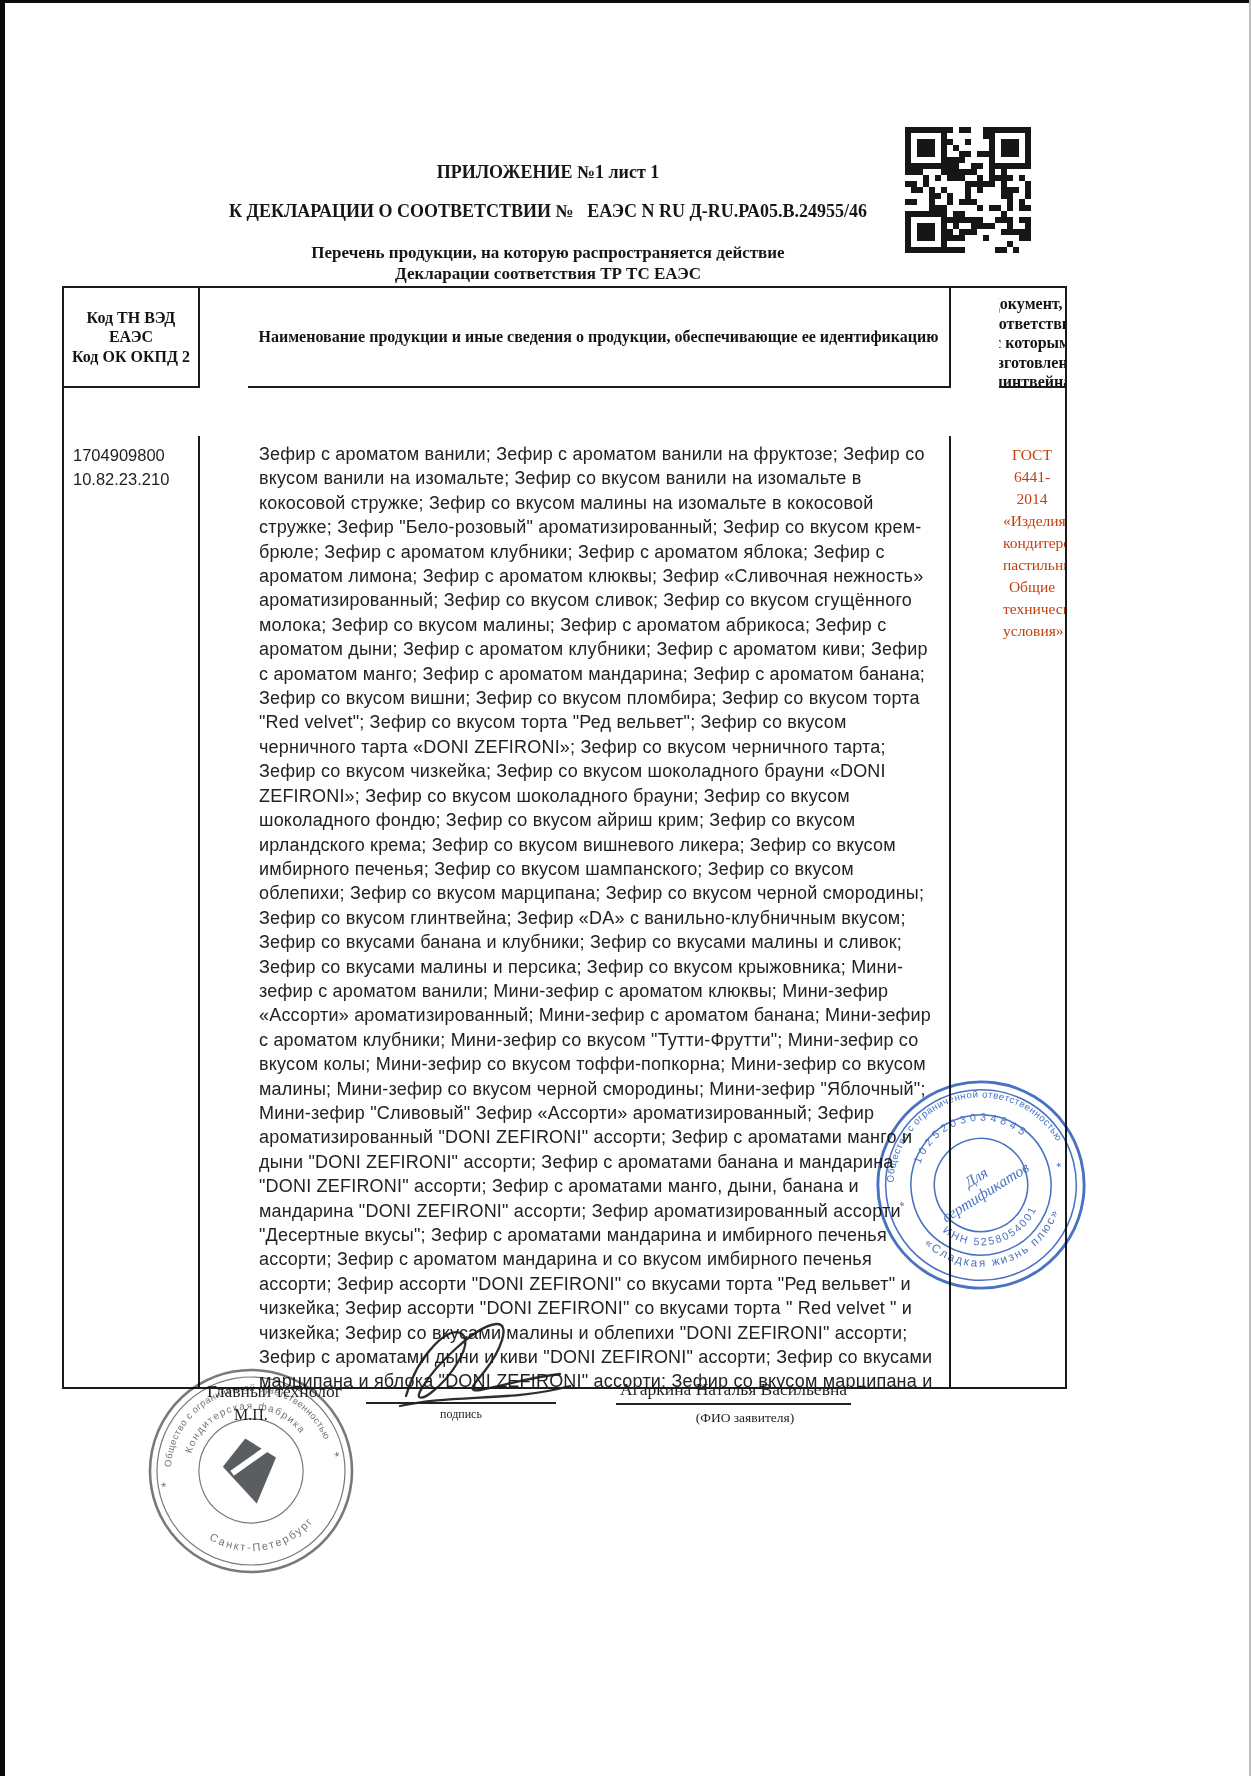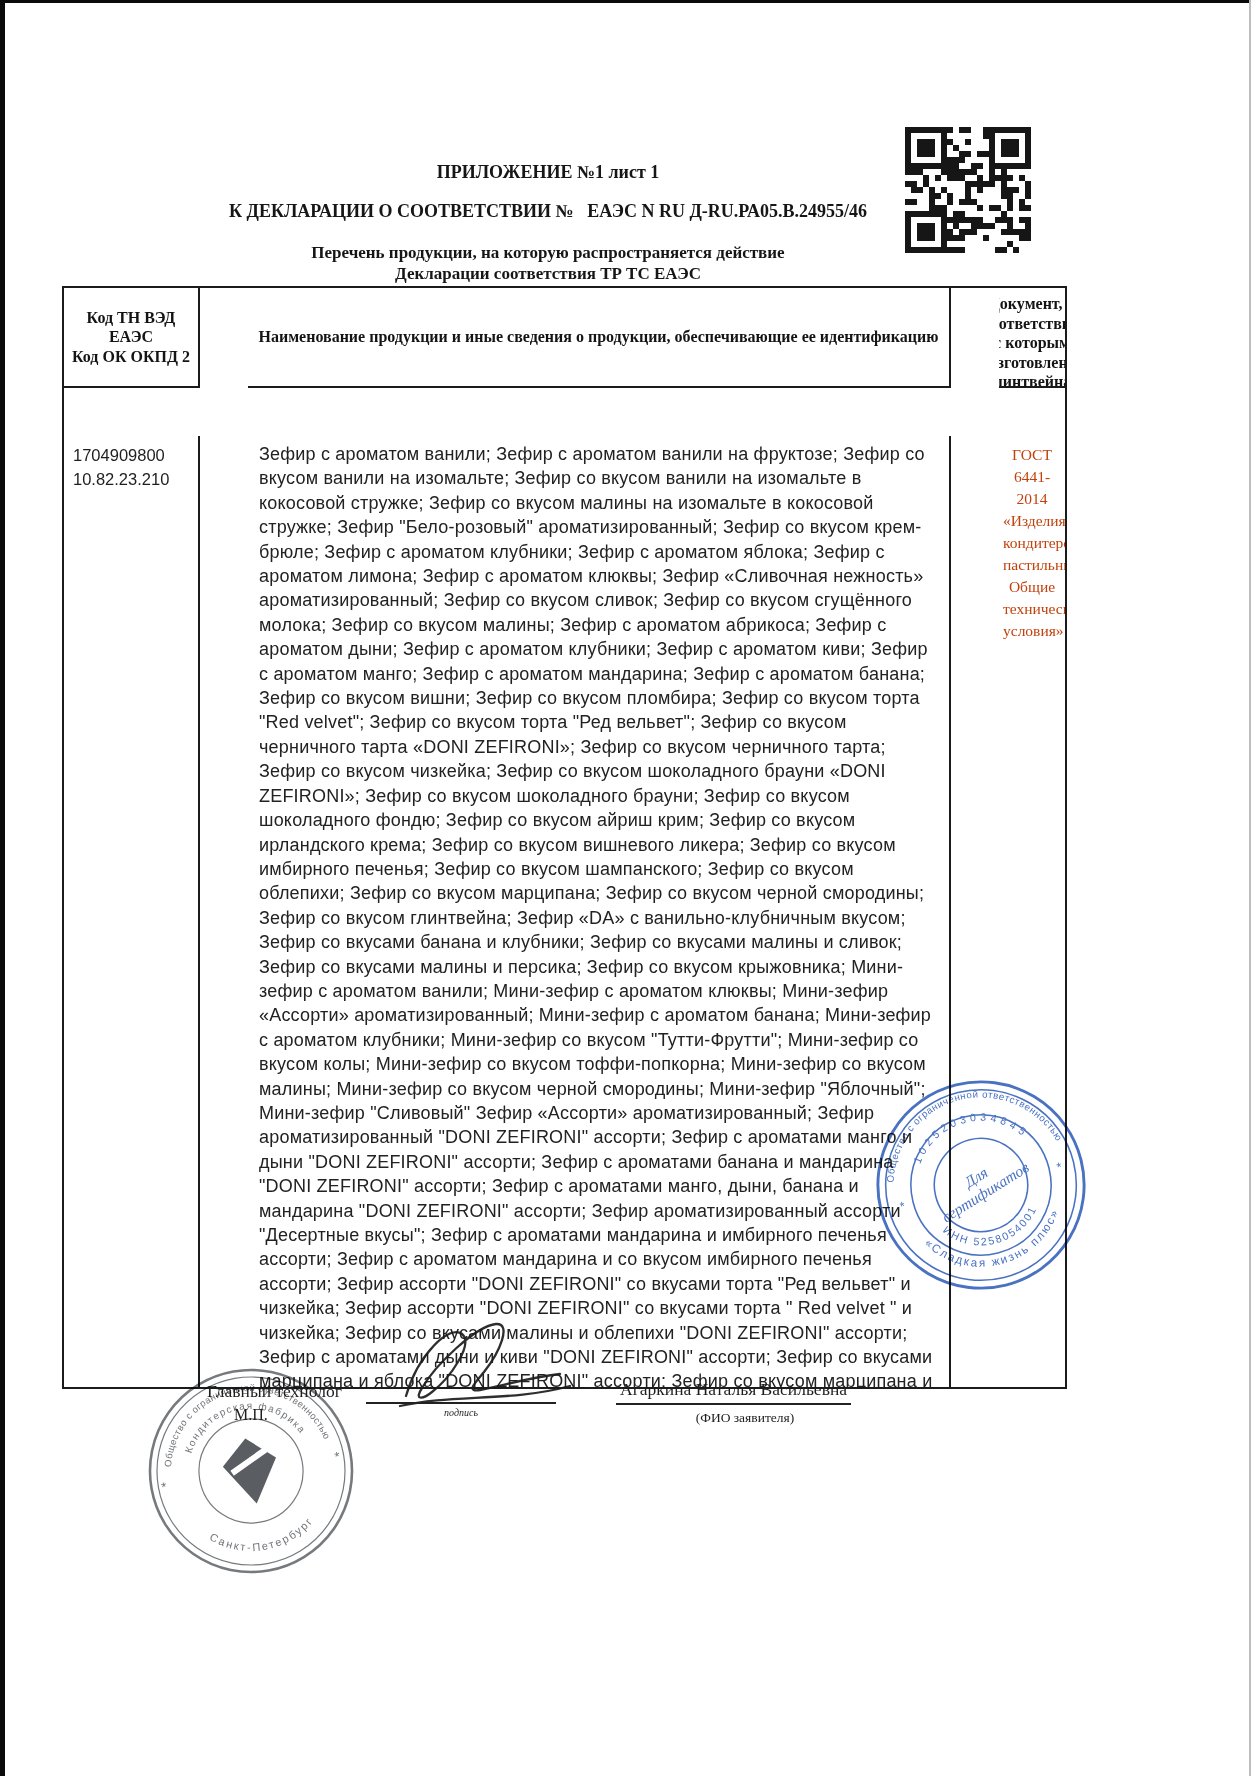--- a/index.html
+++ b/index.html
@@ -53,21 +53,21 @@
   }
   .td-doc {
     font-size:15.5px; line-height:22px; text-align:center; white-space:pre-line;
     padding:8px 4px 0 4px; color:#c2410c;
   }
 
   
   .role      { position:absolute; left:207px; top:1381px; font-size:17.5px; }
   .mp        { position:absolute; left:234px; top:1406px; font-size:16px; }
   .sig-line  { position:absolute; left:366px; top:1402px; width:190px; border-top:2px solid #222; }
-  .sig-cap   { position:absolute; left:366px; top:1407px; width:190px; text-align:center; font-size:10px;font-style:italic; }
+  .sig-cap   { position:absolute; left:366px; top:1407px; width:190px; text-align:center; font-size:12px; }
   .applicant { position:absolute; left:616px; top:1379px; font-size:17.5px; border-bottom:2px solid #222; padding:0 4px 3px 4px; }
   .app-cap   { position:absolute; left:638px; top:1410px; width:214px; text-align:center; font-size:13.5px; }
 
   .signature { position:absolute; left:392px; top:1316px; width:190px; height:96px; }
   .signature path { fill:none; stroke:#1c1c1c; stroke-width:2.3; stroke-linecap:round; opacity:.92; }
 
   
   .stamp { position:absolute; mix-blend-mode:multiply; }
   .stamp-blue { left:874px; top:1078px; width:214px; height:214px; transform:rotate(-14deg); opacity:.92; }
   .stamp-gray { left:146px; top:1366px; width:210px; height:210px; transform:rotate(-10deg); opacity:.88; }

